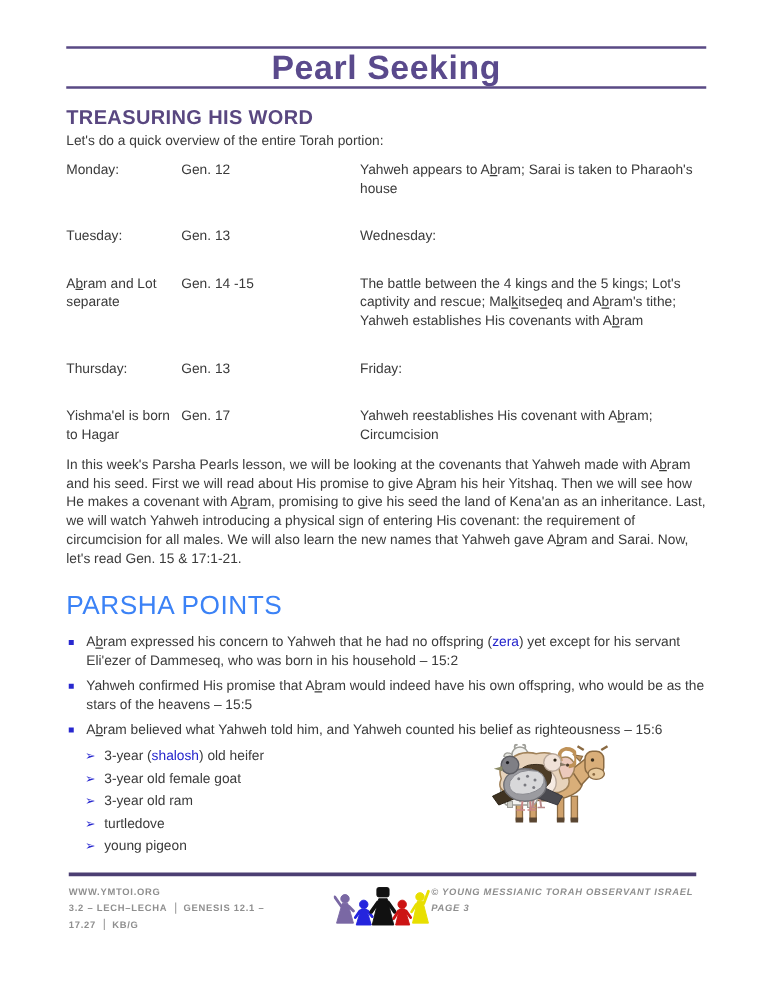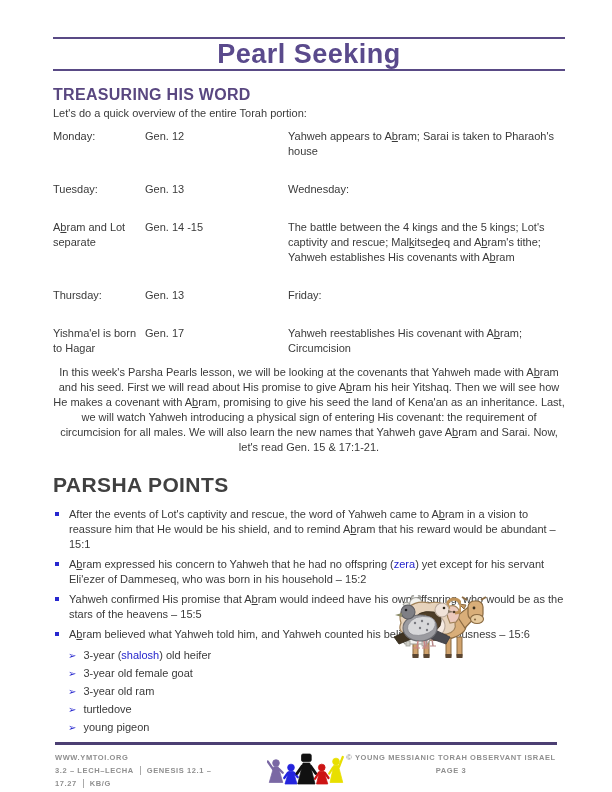--- a/index.html
+++ b/index.html
@@ -17,30 +17,30 @@
   .page-title {
     text-align:center; color:#5a4a8c; font-weight:bold; font-size:27px;
     line-height:30px; letter-spacing:0.5px;
   }
   
   h1.sec {
     margin-top:13px; color:#594780; font-size:16px; line-height:22px;
     letter-spacing:0.3px; font-weight:bold;
   }
   h2.sec {
-    margin-top:17px; color:#404040; font-size:21px; line-height:26px;
-    letter-spacing:0.4px; font-weight:bold;
+    margin-top:17px; color:#3b82f6; font-size:21px; line-height:26px;
+    letter-spacing:0.4px; font-weight:normal;
   }
   .intro { margin-top:0; font-size:11px; line-height:15px; }
 
   
   .schedule { margin-top:8px; display:grid; grid-template-columns:92px 143px 1fr; row-gap:23px; font-size:11px; line-height:15px; }
   .schedule .cell { padding-right:6px; }
 
-  .summary { margin-top:9px; font-size:11px; line-height:15px;text-align:center; }
+  .summary { margin-top:9px; font-size:11px; line-height:15px; }
 
   
   .bullets { margin-top:9px; }
   .bullet { display:flex; margin-bottom:5px; font-size:11px; line-height:15px; }
   .bullet .sq { flex:0 0 auto; width:4px; height:4px; background:#2828cf; margin:5px 10px 0 2px; }
   .bullet .btxt { flex:1 1 auto; }
   .bullet.narrow .btxt { max-width:330px; }
 
   .offerings { margin-top:7px; margin-left:15px; }
   .offering { display:flex; align-items:baseline; height:18px; font-size:11px; }
@@ -52,27 +52,27 @@
   
   .animals { position:absolute; left:391px; top:595px; width:188px; height:145px; }
   .animals svg { position:absolute; }
   .svg-cow     { left:0;   top:2;  }
   .svg-goat    { left:83;  top:14; }
   .svg-ram     { left:113; top:17; }
   .svg-dove    { left:34;  top:82; }
   .svg-pigeon  { left:106; top:84; }
 
   
-  .footer { position:absolute; left:55px; top:742px; width:502px; }
+  .footer { position:absolute; left:55px; top:698px; width:502px; }
   .footer-rule { height:3px; background:#4c3f73; }
   .footer-row { display:flex; margin-top:6px; align-items:flex-start; }
   .footer-col { font-size:7.5px; color:#8f8f8f; letter-spacing:0.6px; line-height:13px; font-weight:bold; }
   .footer-left { flex:1 1 0; }
   .footer-center { flex:0 0 auto; margin-top:-2px; }
-  .footer-right { flex:1 1 0; text-align:center; }
+  .footer-right { flex:1 1 0; text-align:left;font-style:italic; }
   .footer-meta span.item { padding:0 6px; border-left:1px solid #aaaaaa; }
   .footer-meta span.item:first-child { border-left:none; padding-left:0; }
 </style>
 </head>
 <body>
 
 <div class="page">
   <div class="content">
 
     <header>
@@ -107,24 +107,20 @@
         <div class="cell">Yahweh reestablishes His covenant with A<u>b</u>ram; Circumcision</div>
       </div>
 
       <p class="summary">In this week's Parsha Pearls lesson, we will be looking at the covenants that Yahweh made with A<u>b</u>ram and his seed. First we will read about His promise to give A<u>b</u>ram his heir Yitshaq. Then we will see how He makes a covenant with A<u>b</u>ram, promising to give his seed the land of Kena'an as an inheritance. Last, we will watch Yahweh introducing a physical sign of entering His covenant: the requirement of circumcision for all males. We will also learn the new names that Yahweh gave A<u>b</u>ram and Sarai. Now, let's read Gen. 15 &amp; 17:1-21.</p>
     </section>
 
     <section>
       <h2 class="sec">PARSHA POINTS</h2>
 
       <div class="bullets">
-        <div class="bullet">
-          <span class="sq"></span>
-          <div class="btxt">After the events of Lot's captivity and rescue, the word of Yahweh came to A<u>b</u>ram in a vision to reassure him that He would be his shield, and to remind A<u>b</u>ram that his reward would be abundant – 15:1</div>
-        </div>
         <div class="bullet">
           <span class="sq"></span>
           <div class="btxt">A<u>b</u>ram expressed his concern to Yahweh that he had no offspring (<span class="blue">zera</span>) yet except for his servant Eli'ezer of Dammeseq, who was born in his household – 15:2</div>
         </div>
         <div class="bullet">
           <span class="sq"></span>
           <div class="btxt">Yahweh confirmed His promise that A<u>b</u>ram would indeed have his own offspring, who would be as the stars of the heavens – 15:5</div>
         </div>
         <div class="bullet">
           <span class="sq"></span>

